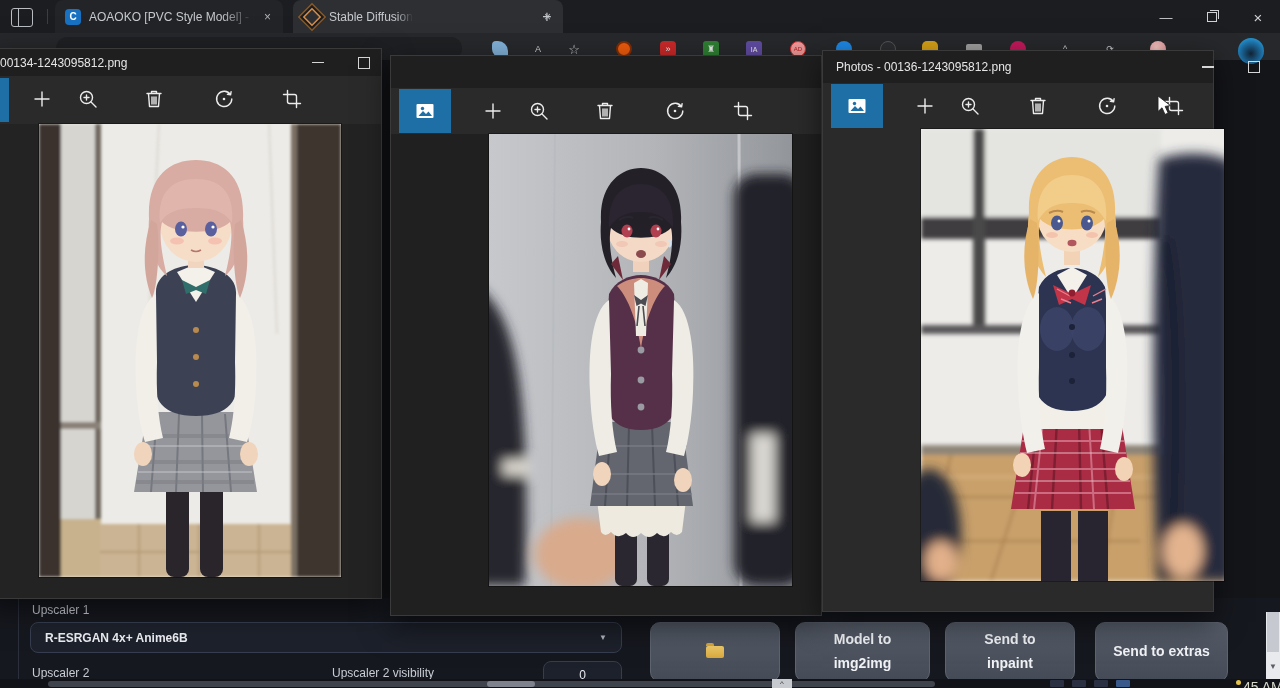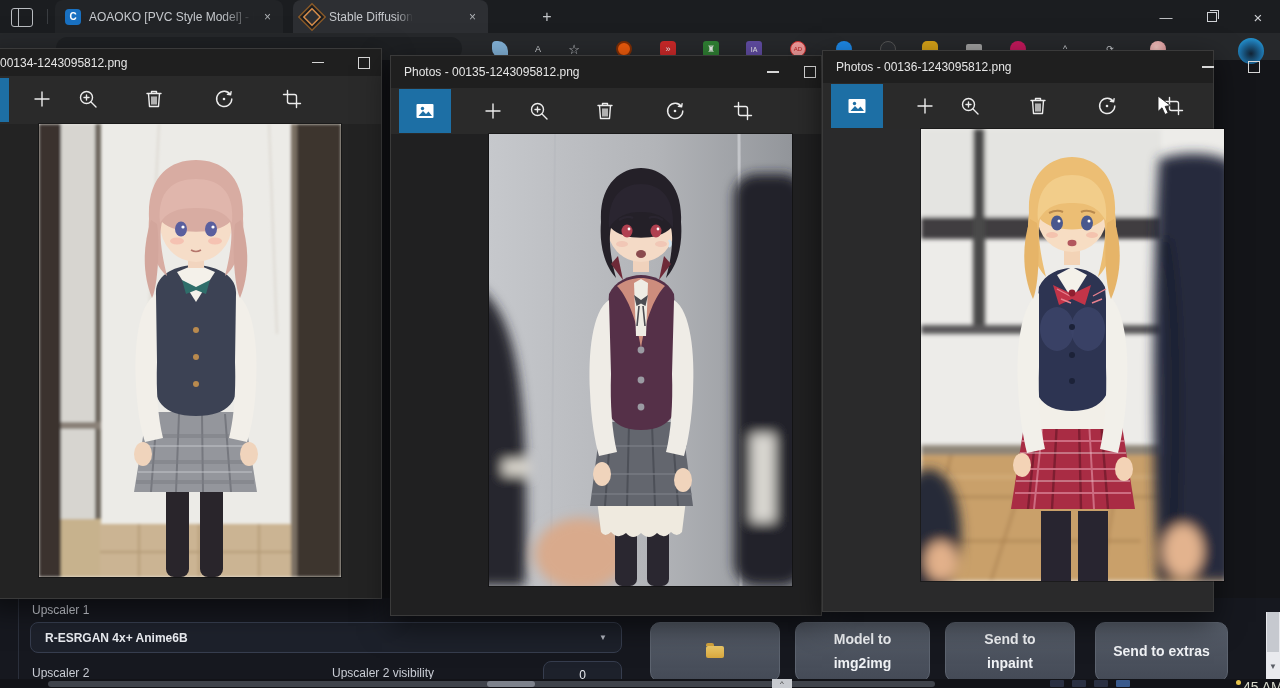--- a/index.html
+++ b/index.html
@@ -74,21 +74,21 @@
       <div style="width:6px;height:100%;border-right:1.5px solid #b9bcc0;"></div>
     </div>
     <div class="abs" style="left:47px;top:9px;width:1px;height:15px;background:#3a3d41;"></div>
 
     <div class="abs tab" style="left:55px;width:228px;background:#222427;border-radius:8px 8px 0 0;">
       <div class="favicon" style="background:#1971c2;">C</div>
       <div class="tab-title">AOAOKO [PVC Style Model] - PV</div>
       <div class="tab-close">×</div>
     </div>
 
-    <div class="abs tab" style="left:293px;width:195px;background:#2d2f33;border-radius:8px 8px 0 0;">
+    <div class="abs tab" style="left:293px;width:270px;background:#2d2f33;border-radius:8px 8px 0 0;">
       <div style="width:14px;height:14px;border:2px solid #d98e4a;transform:rotate(45deg) scale(.72);box-shadow:0 0 0 3px #1b1d20,0 0 0 5px #8a5a28;"></div>
       <div class="tab-title">Stable Diffusion</div>
       <div class="tab-close">×</div>
     </div>
 
     <div class="abs" style="left:536px;top:6px;width:22px;height:22px;display:flex;align-items:center;justify-content:center;color:#c3c6ca;font-size:16px;">+</div>
 
     <div class="abs winbtn" style="left:1146px;">—</div>
     <div class="abs winbtn" style="left:1192px;">
         <div class="restore-glyph"></div>
@@ -235,29 +235,20 @@
             <circle cx="174" cy="103" r="1.6" fill="#fff"></circle>
           <ellipse cx="138" cy="117" rx="7" ry="3.5" fill="#f4b3a6" opacity=".65"></ellipse>
             <ellipse cx="176" cy="117" rx="7" ry="3.5" fill="#f4b3a6" opacity=".65"></ellipse>
           <path d="M152 126 q5 3 10 0" stroke="#b5766c" stroke-width="1.5" fill="none"></path>
         </g>
       </svg>
     </div>
   </div>
 
   <div class="abs pw" style="left:390px;top:55px;width:432px;height:561px;">
-    <div class="abs pw-title" style="height:32px;">
-      <span>Photos - 00135-1243095812.png</span>
-      <div class="capbtn" style="left:365px;">
-          <div class="cap-min"></div>
-        </div>
-      <div class="capbtn" style="left:402px;">
-          <div class="cap-max"></div>
-        </div>
-    </div>
     <div class="abs pw-toolbar" style="top:32px;height:46px;">
       <div class="seeall" style="left:8px;top:1px;width:52px;height:44px;background:#1d6fa5;">
         <svg width="22" height="22">
             <rect x="2.5" y="4" width="17" height="14" rx="1" fill="#fff"></rect>
             <path d="M4.5 16l4.5-5 3 3 2.5-2.5 3.5 4.5z" fill="#1d6fa5"></path>
             <circle cx="8.5" cy="8.5" r="1.7" fill="#1d6fa5"></circle>
           </svg>
       </div>
       <div class="tool" style="left:80px;">
           <svg width="22" height="22">

